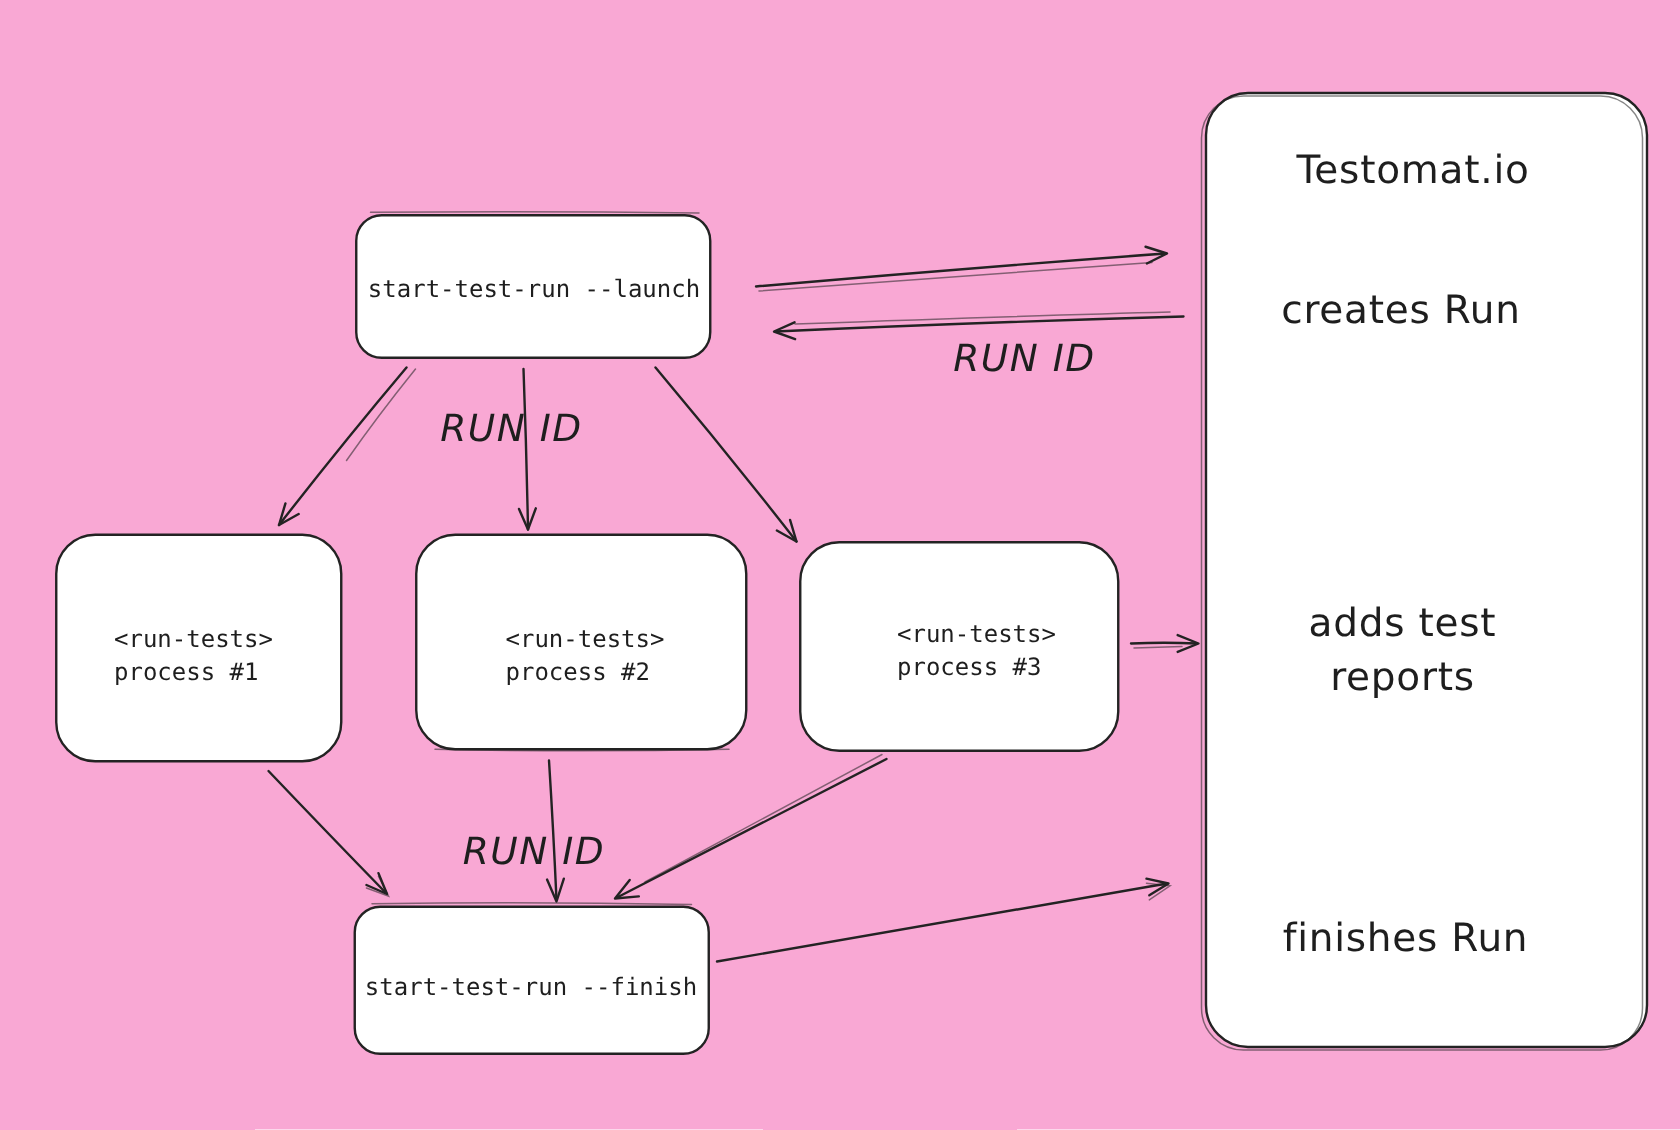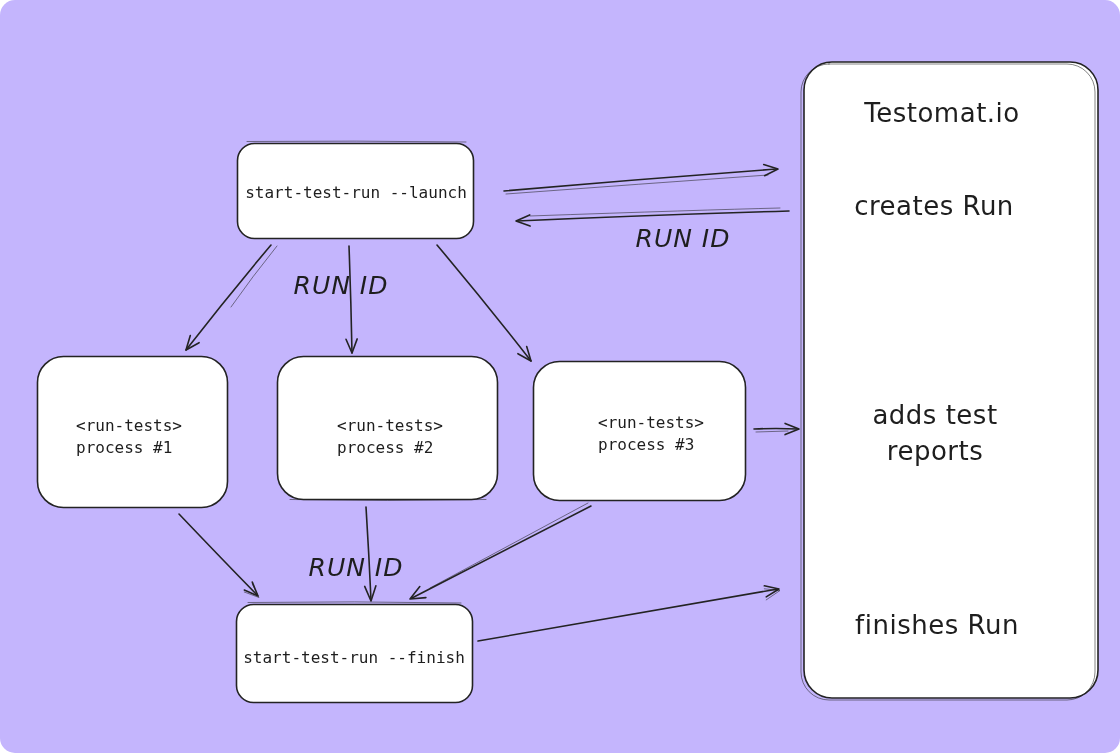--- a/index.html
+++ b/index.html
@@ -1,16 +1,16 @@
 <!DOCTYPE html>
 <html><head>
 <meta charset="utf-8">
 <style>
   html,body{margin:0;padding:0;background:#ffffff;}
-  .stage{position:relative;width:1120px;height:753px;background:#c4b5fd;overflow:hidden;border-radius:15px;}
+  .stage{position:relative;width:1120px;height:753px;background:#f9a8d4;overflow:hidden;}
   svg{display:block;}
   .sk{fill:none;stroke:#232323;stroke-width:1.6;stroke-linecap:round;stroke-linejoin:round;}
   .sk2{fill:none;stroke:#232323;stroke-width:1;stroke-linecap:round;opacity:.55;}
   .boxfill{fill:#ffffff;}
   .mono{font-family:"DejaVu Sans Mono","Liberation Mono",monospace;font-size:16px;fill:#1e1e1e;}
   .hand{font-family:"DejaVu Sans","Liberation Sans",sans-serif;font-size:26px;fill:#1e1e1e;letter-spacing:.5px;}
   .hand-label{font-family:"DejaVu Sans","Liberation Sans",sans-serif;font-style:italic;font-size:25px;fill:#1e1e1e;letter-spacing:1px;}
   .mid{text-anchor:middle;}
 </style>
 </head>

